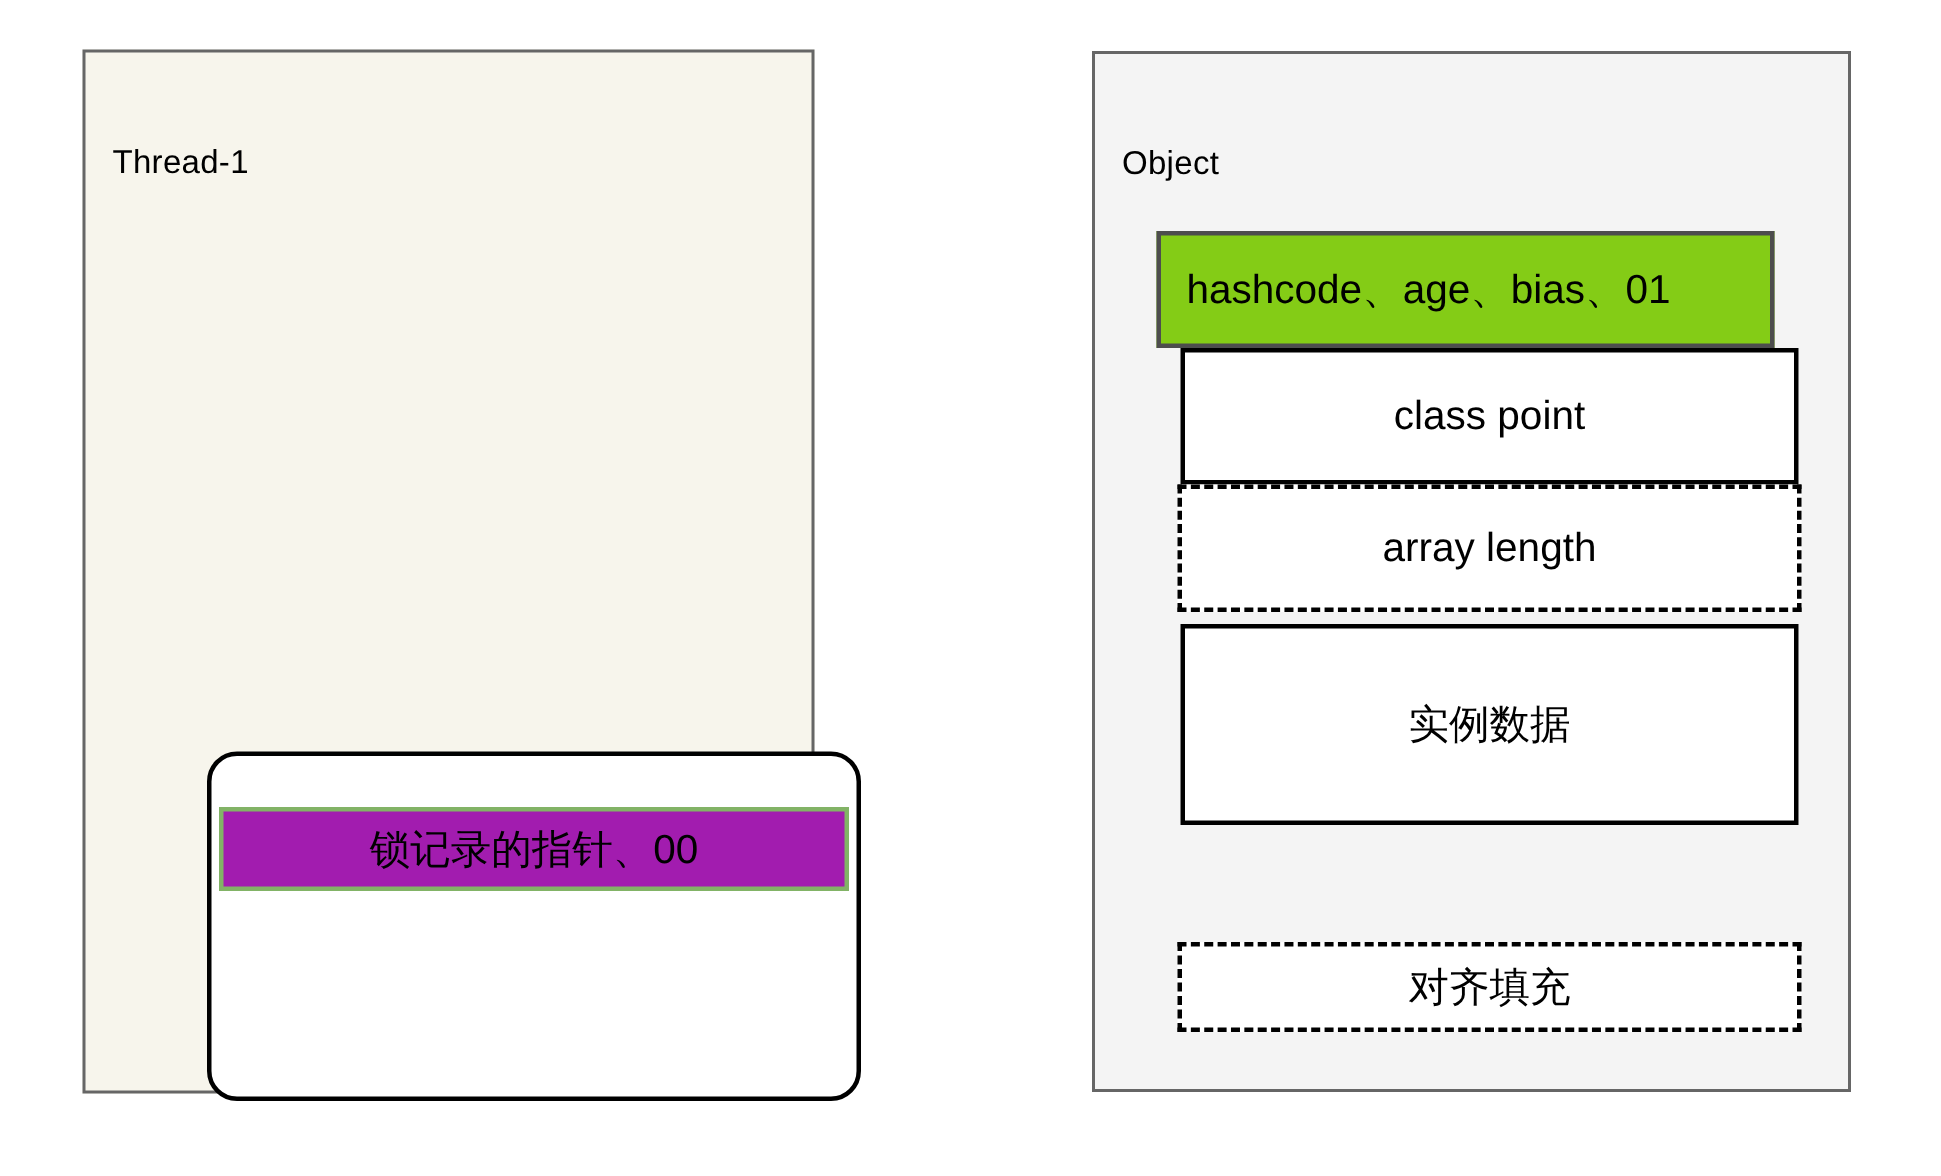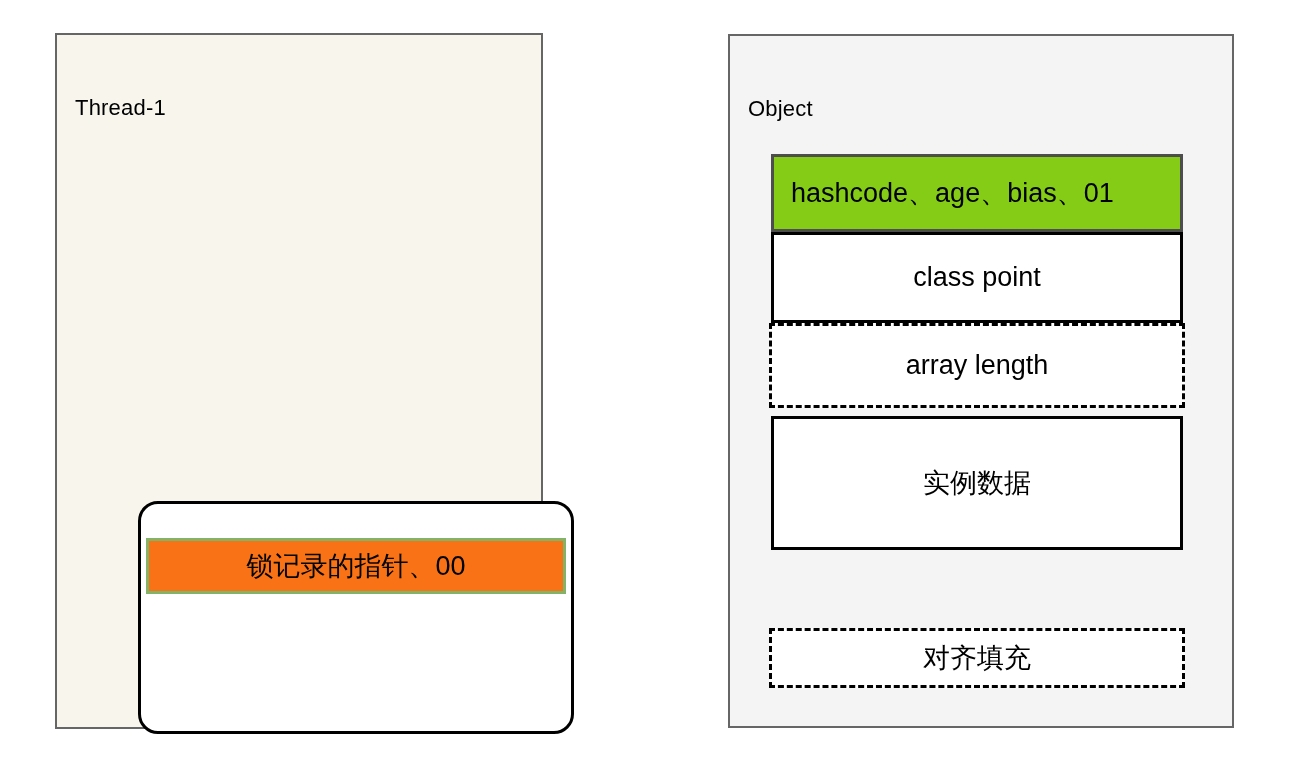--- a/index.html
+++ b/index.html
@@ -56,21 +56,21 @@
     border: 3px solid #000000;
     border-radius: 20px;
   }
   #mark-word-row {
     position: absolute;
     box-sizing: border-box;
     left: 89px;
     top: 503px;
     width: 420px;
     height: 56px;
-    background: #f97316;
+    background: #a21caf;
     border: 3px solid #82b366;
     display: flex;
     align-items: center;
     justify-content: center;
   }
   #owner-row {
     position: absolute;
     box-sizing: border-box;
     left: 91px;
     top: 606px;
@@ -90,21 +90,21 @@
   
   .obox {
     position: absolute;
     box-sizing: border-box;
     display: flex;
     align-items: center;
     background: #ffffff;
   }
   .solid { border: 3px solid #000000; }
   .dashed { border: 3px dashed #000000; }
-  .center { justify-content: center; }
+  .center { justify-content: center; margin-left: 16px; }
   .leftal { justify-content: flex-start; padding-left: 17px; }
 
   #header-word {
     left: 771px;
     top: 154px;
     width: 412px;
     height: 78px;
     background: #84cc16;
     border: 3px solid #4d4d4d;
   }

